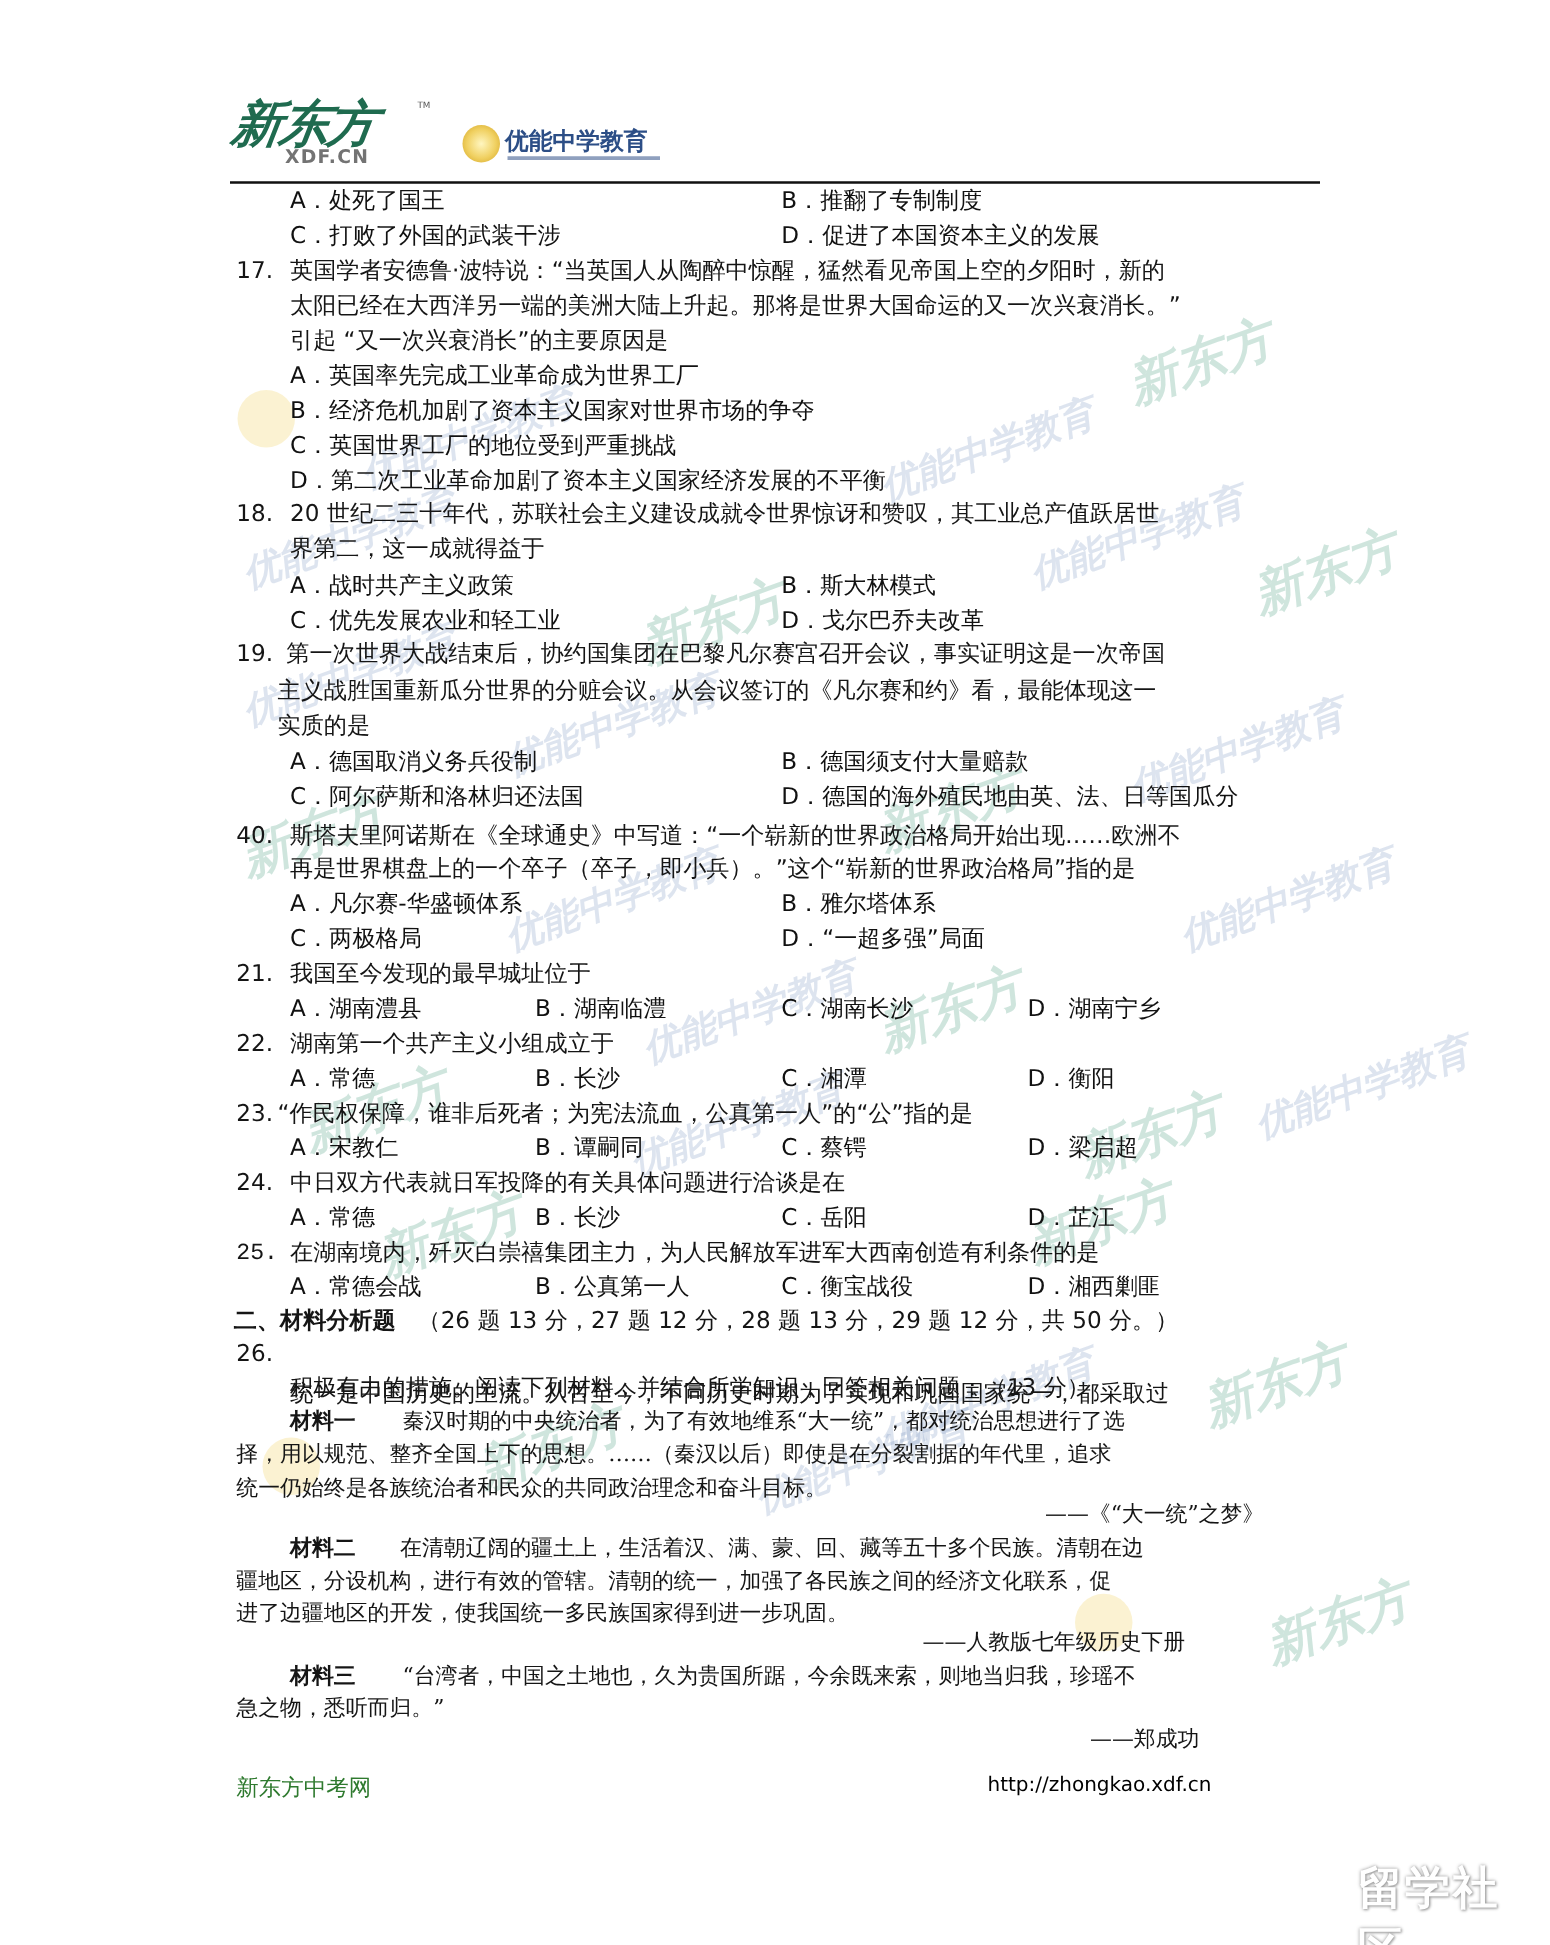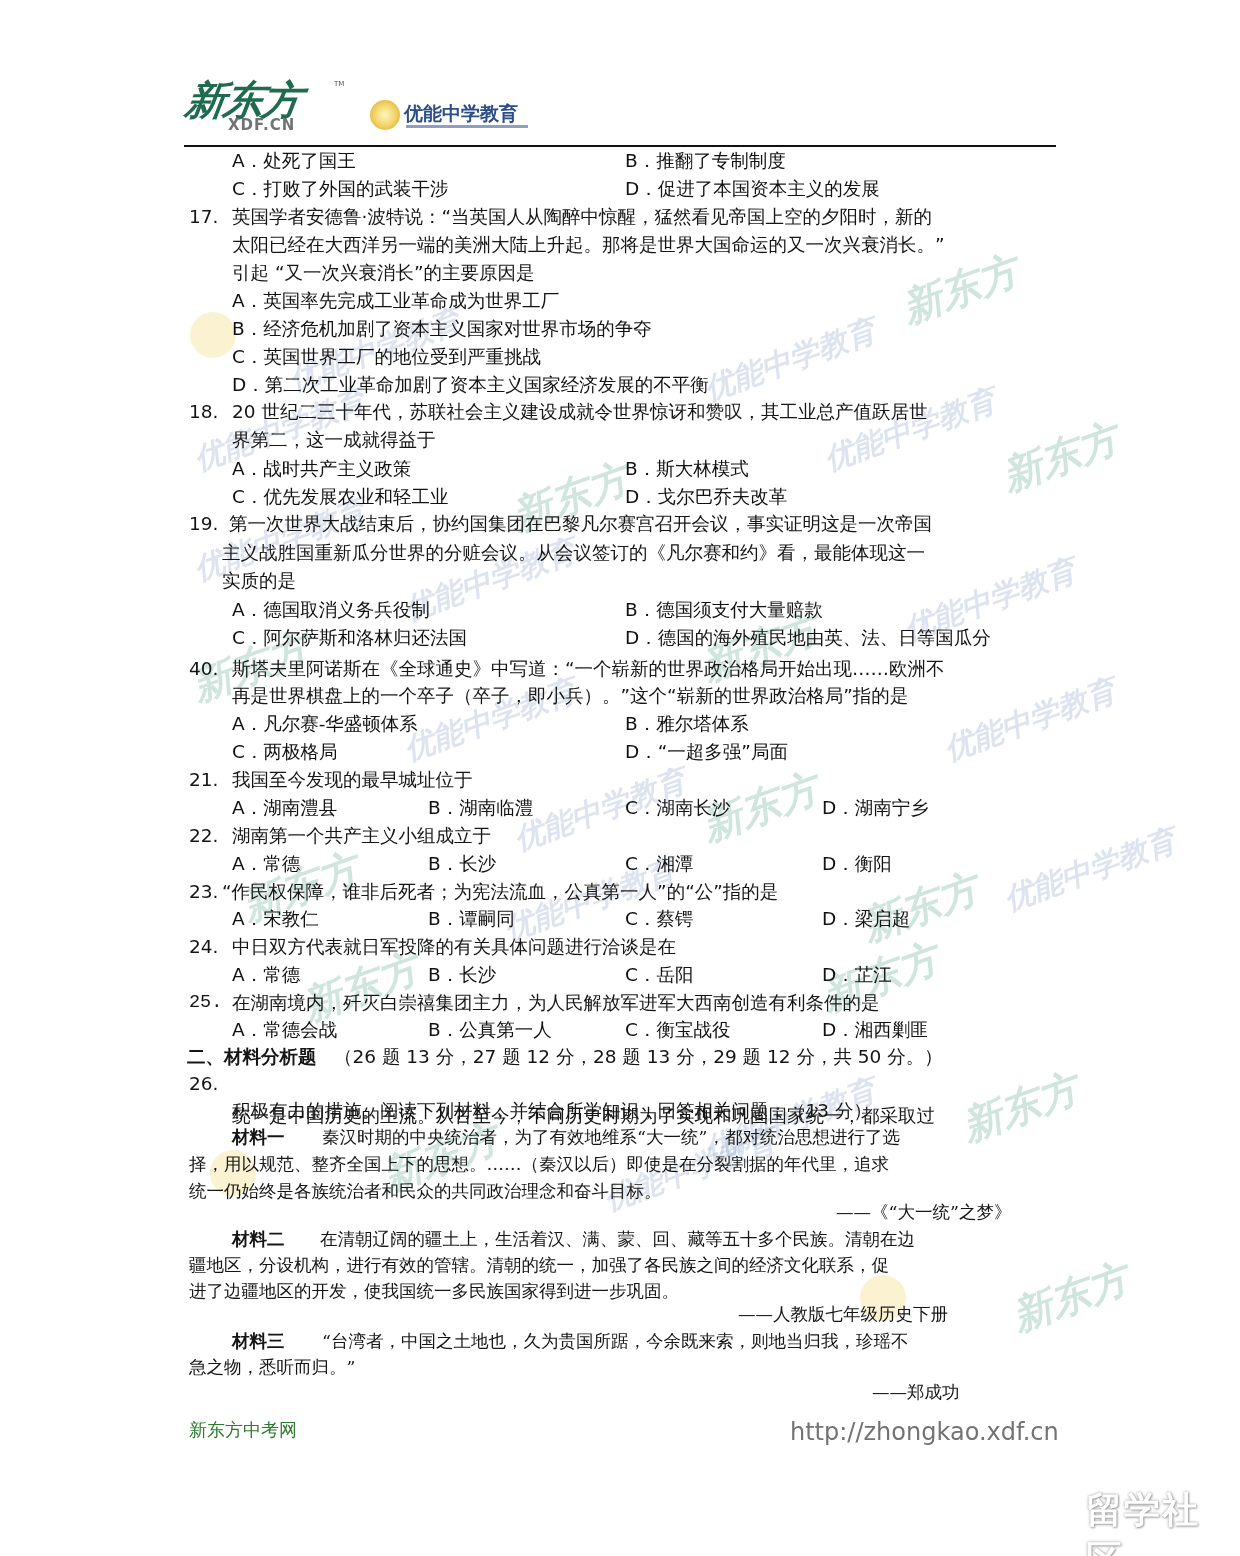--- a/index.html
+++ b/index.html
@@ -28,21 +28,21 @@
   .wm.yn { color:#6a88b8; font-size:30px; }
   .wm.sun { width:46px; height:46px; border-radius:50%; background:#f2d36a; opacity:0.3; transform:none; }
 
   
   .line { position:absolute; font-size:18.5px; line-height:24px; white-space:nowrap; color:#151515; }
   .serif { font-family:"DejaVu Serif", "Liberation Serif", serif; font-size:17.5px; }
   .bold { font-weight:bold; }
   .opt { position:absolute; font-size:18.5px; line-height:24px; white-space:nowrap; }
 
   .footer-left { position:absolute; left:189px; top:1418px; font-size:18px; color:#2f7a2f; }
-  .footer-right { position:absolute; left:790px; top:1418px; font-size:24px; color:#737373; }
+  .footer-right { position:absolute; left:790px; top:1418px; font-size:16px; color:#000000; }
   .corner-wm { position:absolute; left:1086px; top:1486px; width:150px; height:64px; }
   .corner-wm .big { font-size:36px; font-weight:bold; color:#ffffff; letter-spacing:2px;
                     text-shadow:0 0 3px #999, 1px 1px 2px #aaa; }
 </style>
 </head>
 <body>
 
 <div class="logo-xdf">
   <span class="cn">新东方</span>
   <span class="en">XDF.CN</span>

